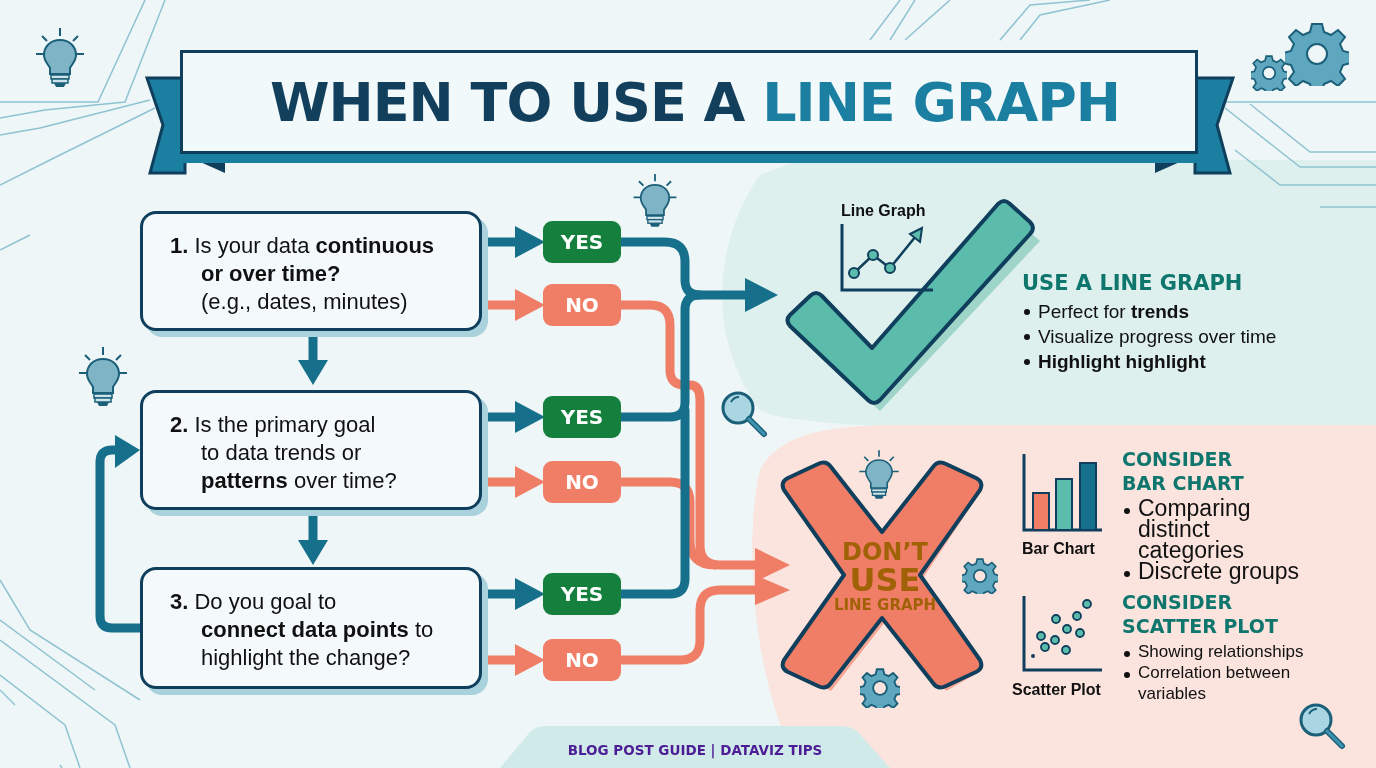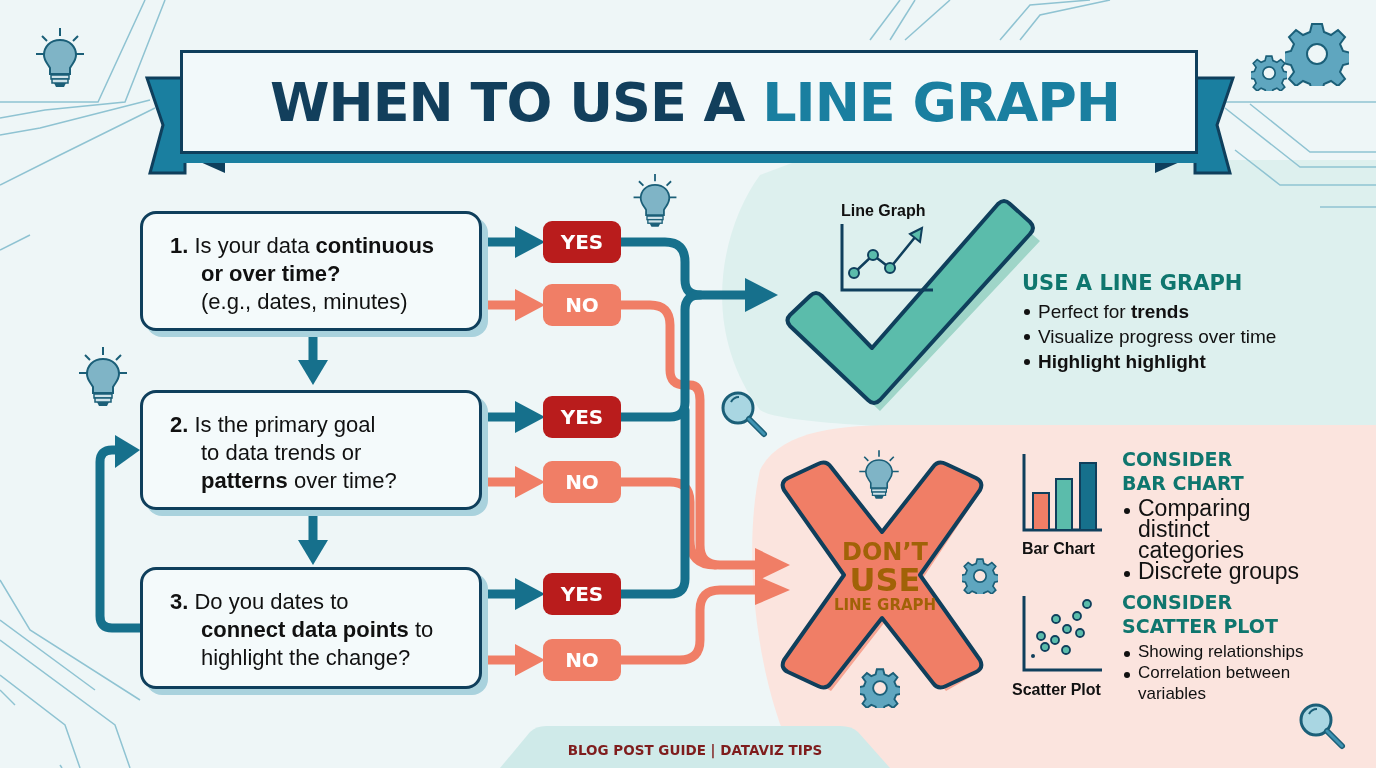--- a/index.html
+++ b/index.html
@@ -8,28 +8,28 @@
   svg.bg{position:absolute;left:0;top:0;}
   .banner-box{position:absolute;left:180px;top:50px;width:1018px;height:104px;background:#f2f9fa;border:3px solid #0f3f5c;box-sizing:border-box;display:flex;align-items:center;justify-content:center;padding-left:12px;}
   .banner-title{font-family:"DejaVu Sans",sans-serif;font-weight:bold;font-size:54px;letter-spacing:-1px;color:#123f5c;white-space:nowrap;}
   .banner-title .accent{color:#1a7fa0;}
   .qbox{position:absolute;left:140px;width:342px;background:#f4fafb;border:3px solid #0f3f5c;border-radius:16px;box-sizing:border-box;box-shadow:6px 6px 0 #a9d2dd;padding:18px 10px 0 27px;font-size:22px;line-height:28px;color:#111;}
   .qbox .num{font-weight:bold;}
   .qbox b{font-weight:bold;}
   .qline{display:block;}
   .qline.ind{padding-left:31px;}
   .pill{position:absolute;width:78px;height:42px;border-radius:9px;color:#fff;font-family:"DejaVu Sans",sans-serif;font-weight:bold;font-size:20px;display:flex;align-items:center;justify-content:center;}
-  .pill.yes{background:#b91c1c;}
+  .pill.yes{background:#15803d;}
   .pill.no{background:#f07e66;}
   .res-title{font-family:"DejaVu Sans",sans-serif;font-weight:bold;color:#0f766e;}
   .bullets{list-style:none;margin:0;padding:0;font-size:19px;line-height:25px;color:#111;}
   .bullets li{position:relative;padding-left:16px;}
   .bullets li::before{content:"";position:absolute;left:2px;top:10px;width:6px;height:6px;border-radius:50%;background:#111;}
   .icon-label{font-weight:bold;font-size:16px;color:#111;white-space:nowrap;}
-  .footer{position:absolute;left:515px;top:731px;width:360px;height:37px;display:flex;align-items:center;justify-content:center;font-family:"DejaVu Sans",sans-serif;font-weight:bold;font-size:13.5px;color:#7f1d1d;}
+  .footer{position:absolute;left:515px;top:731px;width:360px;height:37px;display:flex;align-items:center;justify-content:center;font-family:"DejaVu Sans",sans-serif;font-weight:bold;font-size:13.5px;color:#4c1d95;}
 </style>
 </head>
 <body>
 
 <svg class="bg" width="1376" height="768" viewBox="0 0 1376 768">
 
   <path d="M760 175 C 720 230, 700 330, 760 410 C 800 440, 1376 430, 1376 430 L1376 160 L 800 160 Z" fill="#ddf0ee"></path>
 
   <path d="M760 470 C 780 430, 840 425, 900 425 L1376 425 L1376 768 L 800 768 C 760 700, 740 560, 760 470 Z" fill="#fbe4de"></path>
 
@@ -195,21 +195,21 @@
   <span class="qline"><span class="num">1.</span> <span>Is your data </span><b>continuous</b></span>
   <span class="qline ind"><b>or over time?</b></span>
   <span class="qline ind"><span>(e.g., dates, minutes)</span></span>
 </div>
 <div class="qbox" style="top:390px;height:120px;">
   <span class="qline"><span class="num">2.</span> <span>Is the primary goal</span></span>
   <span class="qline ind"><span>to data trends or</span></span>
   <span class="qline ind"><b>patterns</b><span> over time?</span></span>
 </div>
 <div class="qbox" style="top:567px;height:122px;">
-  <span class="qline"><span class="num">3.</span> <span>Do you dates to</span></span>
+  <span class="qline"><span class="num">3.</span> <span>Do you goal to</span></span>
   <span class="qline ind"><b>connect data points</b><span> to</span></span>
   <span class="qline ind"><span>highlight the change?</span></span>
 </div>
 
 <div class="pill yes" style="left:543px;top:221px;">YES</div>
 <div class="pill no" style="left:543px;top:284px;">NO</div>
 <div class="pill yes" style="left:543px;top:396px;">YES</div>
 <div class="pill no" style="left:543px;top:461px;">NO</div>
 <div class="pill yes" style="left:543px;top:573px;">YES</div>
 <div class="pill no" style="left:543px;top:639px;">NO</div>

